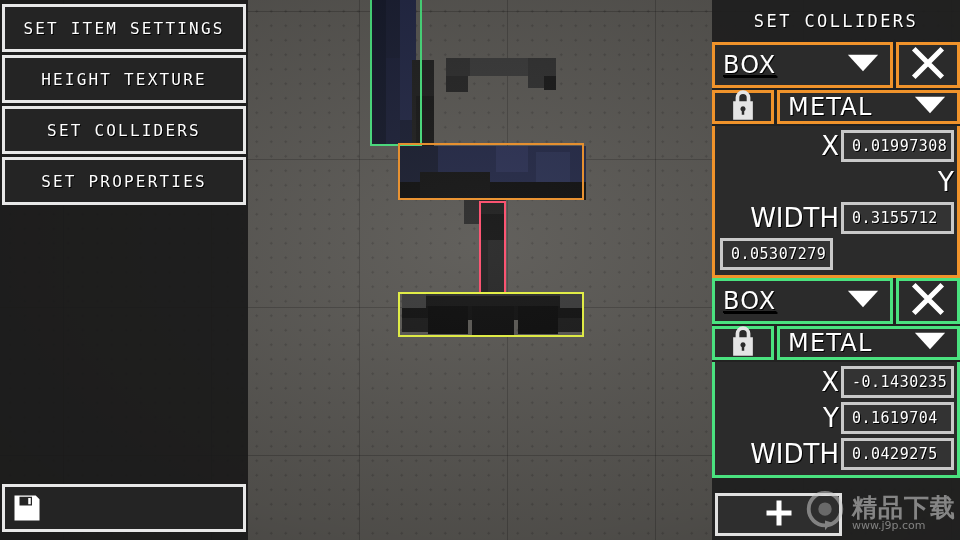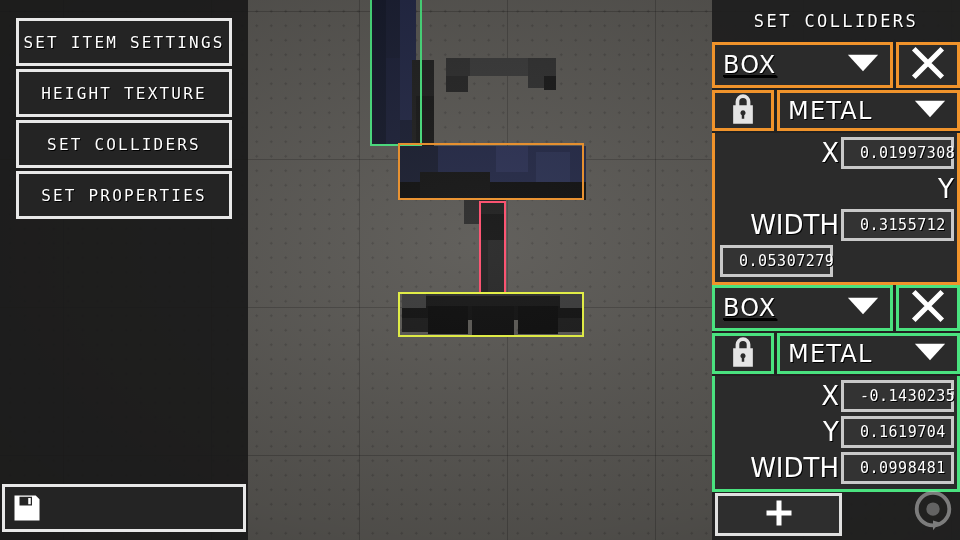--- a/index.html
+++ b/index.html
@@ -41,21 +41,21 @@
   .collider .h { position: absolute; width: 9px; height: 9px; border: 2px solid; }
   .collider .h.tl { left: -2px; top: -2px; border-right: none; border-bottom: none; }
   .collider .h.tr { right: -2px; top: -2px; border-left: none; border-bottom: none; }
   .collider .h.bl { left: -2px; bottom: -2px; border-right: none; border-top: none; }
   .collider .h.br { right: -2px; bottom: -2px; border-left: none; border-top: none; }
 
   
   #sidebar {
     position: absolute; left: 0; top: 0; width: 248px; height: 540px;
     background: rgba(24,24,24,.90);
-    padding: 16px;
+    padding: 2px;
   }
   .menu-btn {
     position: relative;
     height: 48px; margin: 2px 0 3px 0;
     background: #242424;
     border: 3px solid #e8e8e8;
     color: #ffffff;
     display: flex; align-items: center; justify-content: center;
     font-size: 16px; letter-spacing: 2.2px;
     text-shadow: 1px 1px 0 #000;
@@ -101,21 +101,21 @@
   .shape-select .sel-text {
     color: #fff; font-size: 24px; letter-spacing: 1.2px;
     text-shadow: 1px 1px 0 #000;
     font-family: "DejaVu Sans", sans-serif;
   }
   .close-btn {
     width: 64px; margin-left: 3px; background: #2b2b2b;
     border: 3px solid; display: flex; align-items: center; justify-content: center;
     cursor: pointer;
   }
-  .mat-row { height: 41px; margin-bottom: 2px; display: flex; }
+  .mat-row { height: 34px; margin-bottom: 2px; display: flex; }
   .lock-btn {
     width: 62px; background: #2b2b2b; border: 3px solid;
     display: flex; align-items: center; justify-content: center; cursor: pointer;
   }
   .mat-select {
     flex: 1; margin-left: 3px; background: #2b2b2b; border: 3px solid;
     display: flex; align-items: center; justify-content: space-between;
     padding: 0 10px 0 8px; cursor: pointer;
   }
   .mat-select .sel-text {
@@ -130,21 +130,21 @@
     flex: 1; text-align: right; color: #fff;
     font-size: 26px; letter-spacing: 0px;
     text-shadow: 1px 1px 0 #000;
     font-family: "DejaVu Sans", sans-serif;
     white-space: nowrap;
   }
   .field-input {
     width: 113px; height: 32px; margin-left: 2px;
     background: #333333; border: 3px solid #c9c9c9;
     color: #ffffff; font-size: 15px; letter-spacing: .5px;
-    display: flex; align-items: center; padding-left: 16px;
+    display: flex; align-items: center; padding-left: 8px;
     font-family: "DejaVu Sans Mono", monospace;
     text-shadow: 1px 1px 0 #000;
     cursor: text;
   }
 
   .add-btn {
     position: absolute; left: 3px; bottom: 4px; width: 127px; height: 43px;
     background: #2e2e2e; border: 3px solid #e0e0e0;
     display: flex; align-items: center; justify-content: center;
     cursor: pointer;
@@ -341,21 +341,21 @@
             <div class="field-row">
         <span class="field-label">X</span>
         <span class="field-input">-0.1430235</span>
       </div>
             <div class="field-row">
         <span class="field-label">Y</span>
         <span class="field-input">0.1619704</span>
       </div>
             <div class="field-row">
         <span class="field-label">WIDTH</span>
-        <span class="field-input">0.0998481</span>
+        <span class="field-input">0.0429275</span>
       </div>
           </div>
         </div>
       </div>
 
     <div class="add-btn">
       <span>
         <svg width="30" height="30" viewBox="0 0 24 24" fill="#ffffff">
           <path d="M10 2h4v8h8v4h-8v8h-4v-8H2v-4h8V2z"></path>
         </svg>
@@ -363,16 +363,20 @@
     </div>
 
     <div id="watermark">
       <span>
         <svg width="46" height="46" viewBox="0 0 48 48">
           <circle cx="24" cy="22" r="17" fill="none" stroke="#c8c8c8" stroke-width="4"></circle>
           <path d="M24 34 L24 44 L31 36 Z" fill="#c8c8c8"></path>
           <circle cx="24" cy="22" r="7" fill="#9a9a9a"></circle>
         </svg>
       </span>
+      <span id="wm-text">
+        <span id="wm-cn">精品下载</span>
+        <span id="wm-url">www.j9p.com</span>
+      </span>
     </div>
   </div>
 
 </div>
 
 </body></html>

